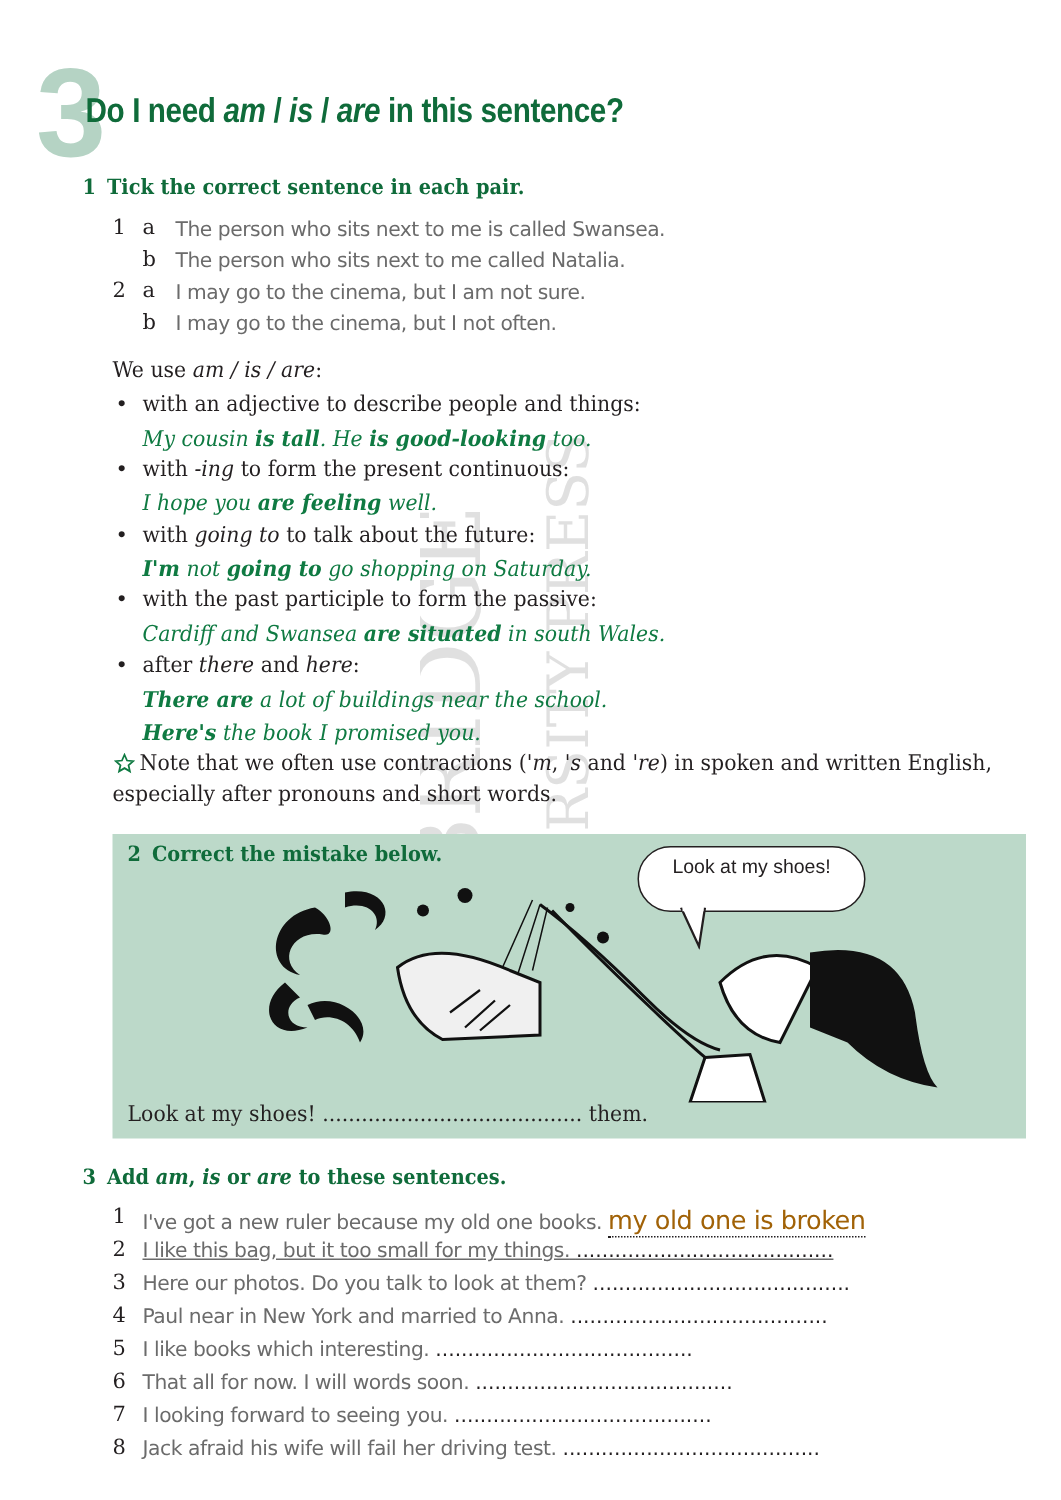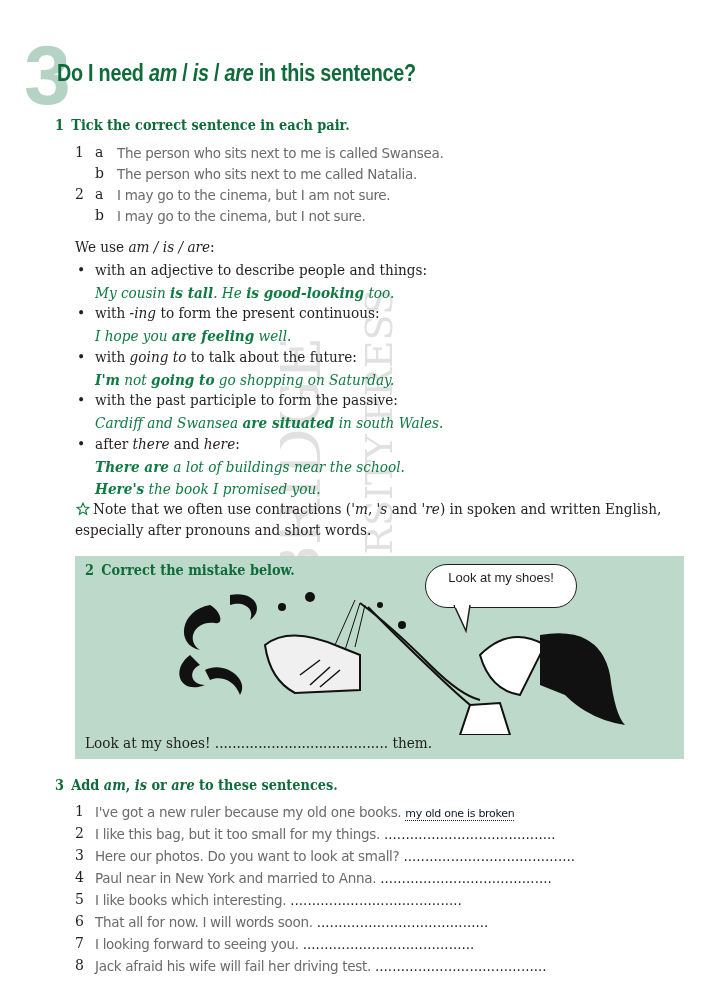--- a/index.html
+++ b/index.html
@@ -43,21 +43,21 @@
   .bubble {
     position: absolute; left: 425px; top: 564px; width: 152px; height: 44px;
     background: #ffffff; border: 1.5px solid #231f20; border-radius: 22px;
     font-family: "Liberation Sans", sans-serif; font-size: 13px; text-align: center;
     line-height: 19px; padding-top: 3px; box-sizing: border-box;
   }
   .watermark {
     position: absolute; left: 280px; top: 130px; width: 150px; height: 620px; pointer-events: none;
   }
   .dots { color: #231f20; letter-spacing: 0px; }
-  .answer-hand { font-family: "DejaVu Sans", sans-serif; color: #0f172a; font-size: 11px; border-bottom: 1.5px dotted #231f20; }
+  .answer-hand { font-family: "DejaVu Sans", sans-serif; color: #a16207; font-size: 17px; border-bottom: 1.5px dotted #231f20; }
 </style>
 </head>
 <body>
 
 <div class="unit-num">3</div>
 <div class="title">
   <span>Do I need </span><i>am</i><span> / </span><i>is</i><span> / </span><i>are</i><span> in this sentence?</span>
 </div>
 
 <svg class="watermark" viewBox="0 0 150 620">
@@ -83,21 +83,21 @@
   <span class="t hand">The person who sits next to me called Natalia.</span>
 </div>
 <div class="row" style="left:75px; top:186px;">
   <span class="n">2</span>
   <span class="l">a</span>
   <span class="t hand">I may go to the cinema, but I am not sure.</span>
 </div>
 <div class="row" style="left:75px; top:207px;">
   <span class="n"></span>
   <span class="l">b</span>
-  <span class="t hand">I may go to the cinema, but I not sure.</span>
+  <span class="t hand">I may go to the cinema, but I not often.</span>
 </div>
 
 <div class="body-txt" style="position:absolute; left:75px; top:239px;">
   <span>We use </span><i>am / is / are</i><span>:</span>
 </div>
 
 <span class="bullet" style="top:262px;">•</span>
 <div class="body-txt" style="position:absolute; left:95px; top:262px;">
   <span>with an adjective to describe people and things:</span>
 </div>
@@ -193,25 +193,25 @@
 <div class="ex-head" style="left:55px; top:777px;">
   <span class="num">3</span><span>Add </span><i>am</i><span>, </span><i>is</i><span> or </span><i>are</i><span> to these sentences.</span>
 </div>
 
 <div class="row" style="left:75px; top:803px;">
   <span class="n">1</span>
   <span class="hand" style="position:absolute; left:20px; top:1px;"><span>I've got a new ruler because my old one books.</span> <span class="answer-hand">my old one is broken</span></span>
 </div>
 <div class="row" style="left:75px; top:825px;">
   <span class="n">2</span>
-  <span class="hand" style="position:absolute; left:20px; top:1px;"><span>I like this bag, but it too small for my things.</span> <span class="dots">........................................</span></span>
+  <span class="hand" style="position:absolute; left:20px; top:1px;text-decoration:underline;"><span>I like this bag, but it too small for my things.</span> <span class="dots">........................................</span></span>
 </div>
 <div class="row" style="left:75px; top:847px;">
   <span class="n">3</span>
-  <span class="hand" style="position:absolute; left:20px; top:1px;"><span>Here our photos. Do you want to look at small?</span> <span class="dots">........................................</span></span>
+  <span class="hand" style="position:absolute; left:20px; top:1px;"><span>Here our photos. Do you talk to look at them?</span> <span class="dots">........................................</span></span>
 </div>
 <div class="row" style="left:75px; top:869px;">
   <span class="n">4</span>
   <span class="hand" style="position:absolute; left:20px; top:1px;"><span>Paul near in New York and married to Anna.</span> <span class="dots">........................................</span></span>
 </div>
 <div class="row" style="left:75px; top:891px;">
   <span class="n">5</span>
   <span class="hand" style="position:absolute; left:20px; top:1px;"><span>I like books which interesting.</span> <span class="dots">........................................</span></span>
 </div>
 <div class="row" style="left:75px; top:913px;">

